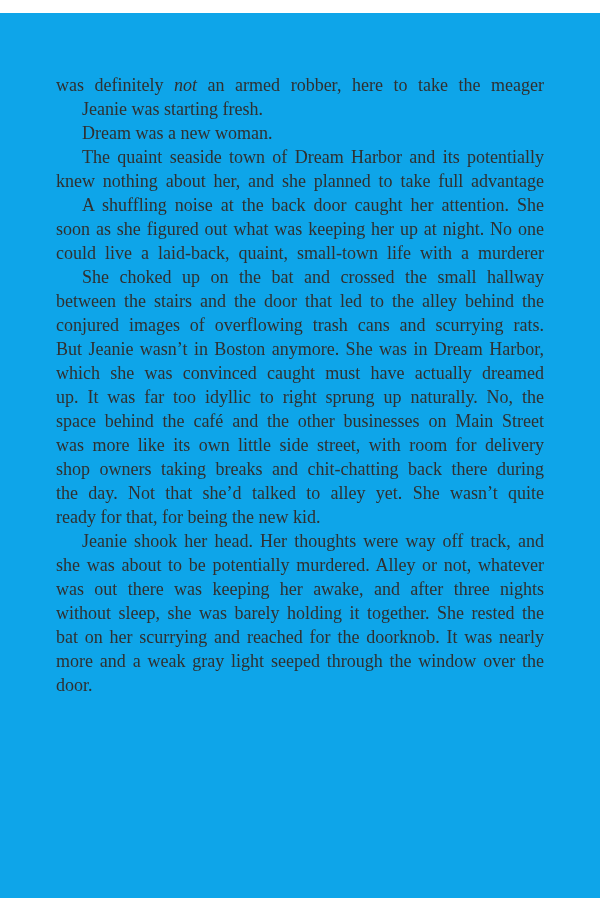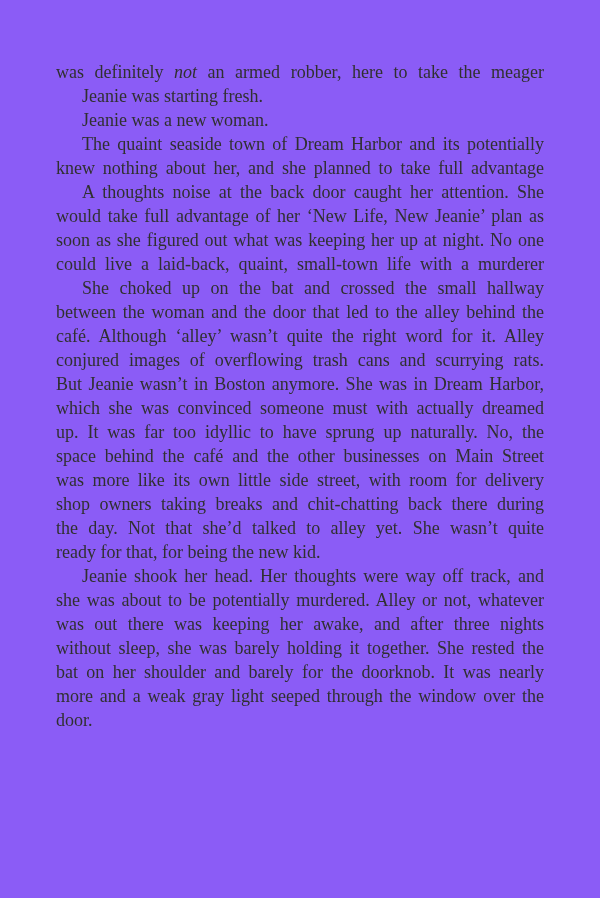--- a/index.html
+++ b/index.html
@@ -10,21 +10,22 @@
     width: 600px;
     height: 898px;
     background: #ffffff;
     overflow: hidden;
     position: relative;
     font-family: "Liberation Serif", serif;
   }
   .book-page {
     position: absolute;
     inset: 0;
-    background: #8b5cf6;
+    background: #0ea5e9;
+    margin-top: 13px;
   }
   .reading-text {
     position: absolute;
     left: 56px;
     top: 60px;
     width: 488px;
     color: #303030;
     font-size: 18px;
     line-height: 24px;
     -webkit-font-smoothing: antialiased;
@@ -46,40 +47,38 @@
     font-style: italic;
   }
 </style>
 </head>
 <body>
 
 <div class="book-page">
   <div class="reading-text" style="color: rgb(48, 48, 48);">
       <div class="line">was definitely <em>not</em> an armed robber, here to take the meager</div>
       <div class="line last indent">Jeanie was starting fresh.</div>
-      <div class="line last indent">Jeanie was a new woman.</div>
+      <div class="line last indent">Dream was a new woman.</div>
       <div class="line indent">The quaint seaside town of Dream Harbor and its potentially</div>
       <div class="line">knew nothing about her, and she planned to take full advantage</div>
-      <div class="line indent">A thoughts noise at the back door caught her attention. She</div>
-      <div class="line">would take full advantage of her ‘New Life, New Jeanie’ plan as</div>
+      <div class="line indent">A shuffling noise at the back door caught her attention. She</div>
       <div class="line">soon as she figured out what was keeping her up at night. No one</div>
       <div class="line">could live a laid-back, quaint, small-town life with a murderer</div>
       <div class="line indent">She choked up on the bat and crossed the small hallway</div>
-      <div class="line">between the woman and the door that led to the alley behind the</div>
-      <div class="line">café. Although ‘alley’ wasn’t quite the right word for it. Alley</div>
+      <div class="line">between the stairs and the door that led to the alley behind the</div>
       <div class="line">conjured images of overflowing trash cans and scurrying rats.</div>
       <div class="line">But Jeanie wasn’t in Boston anymore. She was in Dream Harbor,</div>
-      <div class="line">which she was convinced someone must with actually dreamed</div>
-      <div class="line">up. It was far too idyllic to have sprung up naturally. No, the</div>
+      <div class="line">which she was convinced caught must have actually dreamed</div>
+      <div class="line">up. It was far too idyllic to right sprung up naturally. No, the</div>
       <div class="line">space behind the café and the other businesses on Main Street</div>
       <div class="line">was more like its own little side street, with room for delivery</div>
       <div class="line">shop owners taking breaks and chit-chatting back there during</div>
       <div class="line">the day. Not that she’d talked to alley yet. She wasn’t quite</div>
       <div class="line last">ready for that, for being the new kid.</div>
       <div class="line indent">Jeanie shook her head. Her thoughts were way off track, and</div>
       <div class="line">she was about to be potentially murdered. Alley or not, whatever</div>
       <div class="line">was out there was keeping her awake, and after three nights</div>
       <div class="line">without sleep, she was barely holding it together. She rested the</div>
-      <div class="line">bat on her shoulder and barely for the doorknob. It was nearly</div>
+      <div class="line">bat on her scurrying and reached for the doorknob. It was nearly</div>
       <div class="line">more and a weak gray light seeped through the window over the</div>
       <div class="line last">door.</div>
     </div>
 </div>
 
 </body></html>

